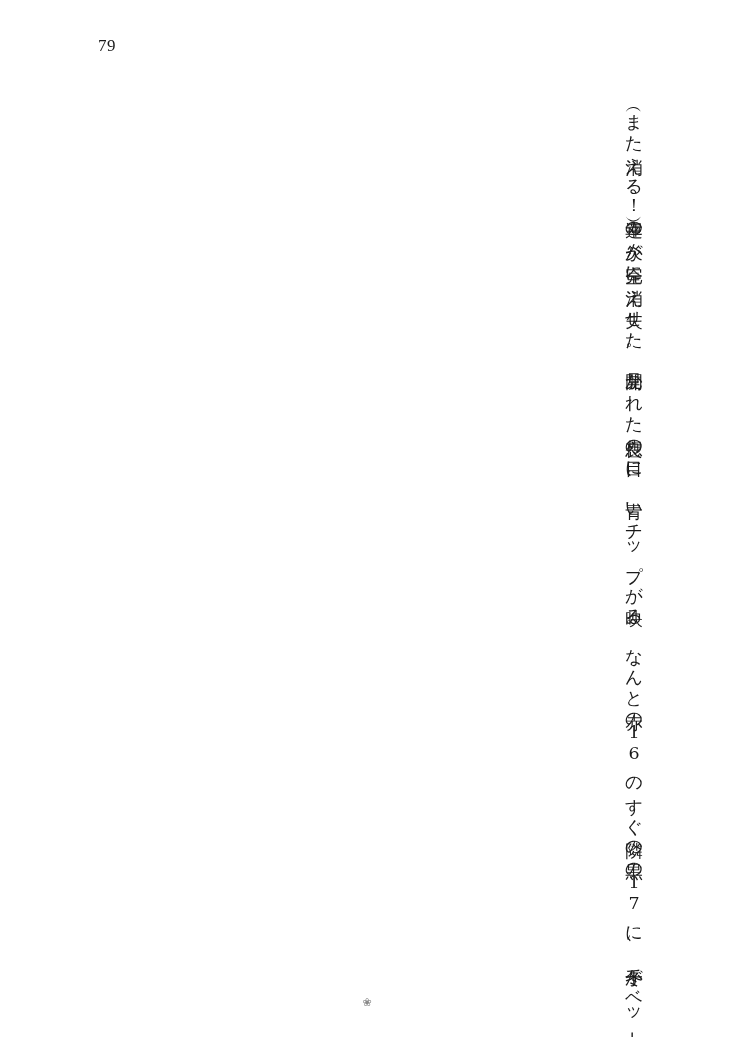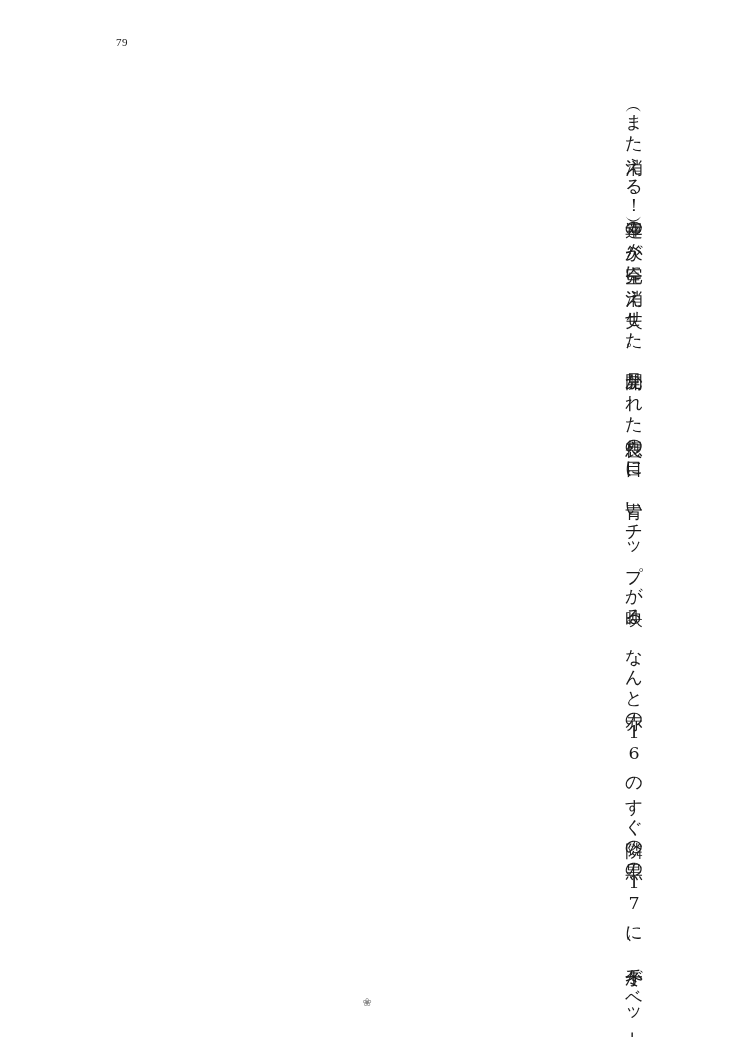--- a/index.html
+++ b/index.html
@@ -12,22 +12,22 @@
     width: 736px;
     height: 1037px;
     background: #ffffff;
     overflow: hidden;
     font-family: "DejaVu Serif", "Liberation Serif", serif;
     color: #1a1a1a;
   }
   .page-number {
     position: absolute;
     top: 36px;
-    left: 116px;
-    font-size: 11px;
+    left: 98px;
+    font-size: 17px;
     font-family: "Liberation Serif", serif;
     color: #1a1a1a;
     letter-spacing: 0.5px;
   }
   
   .vtext {
     position: absolute;
     top: 82px;
     right: 86px;
     height: 880px;

